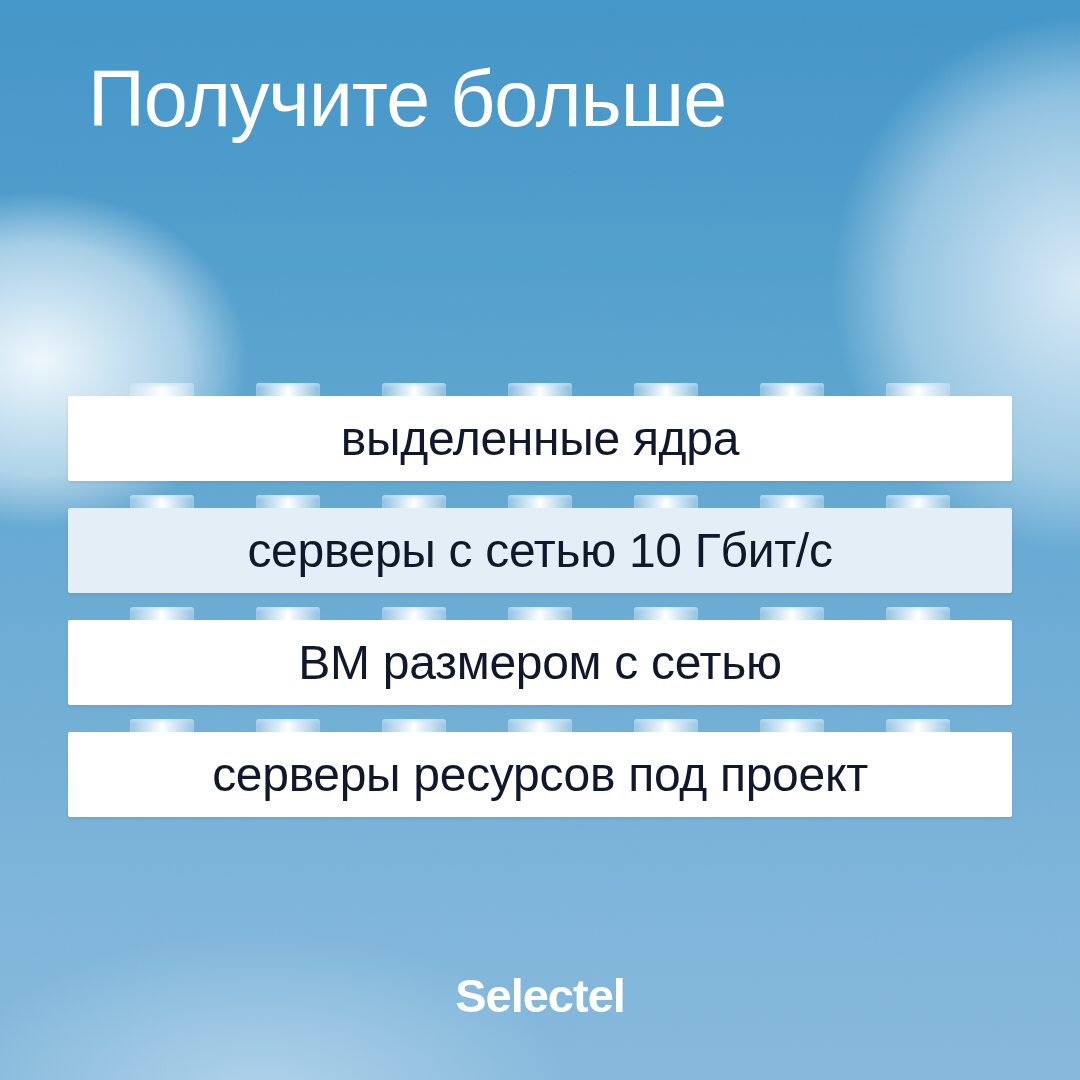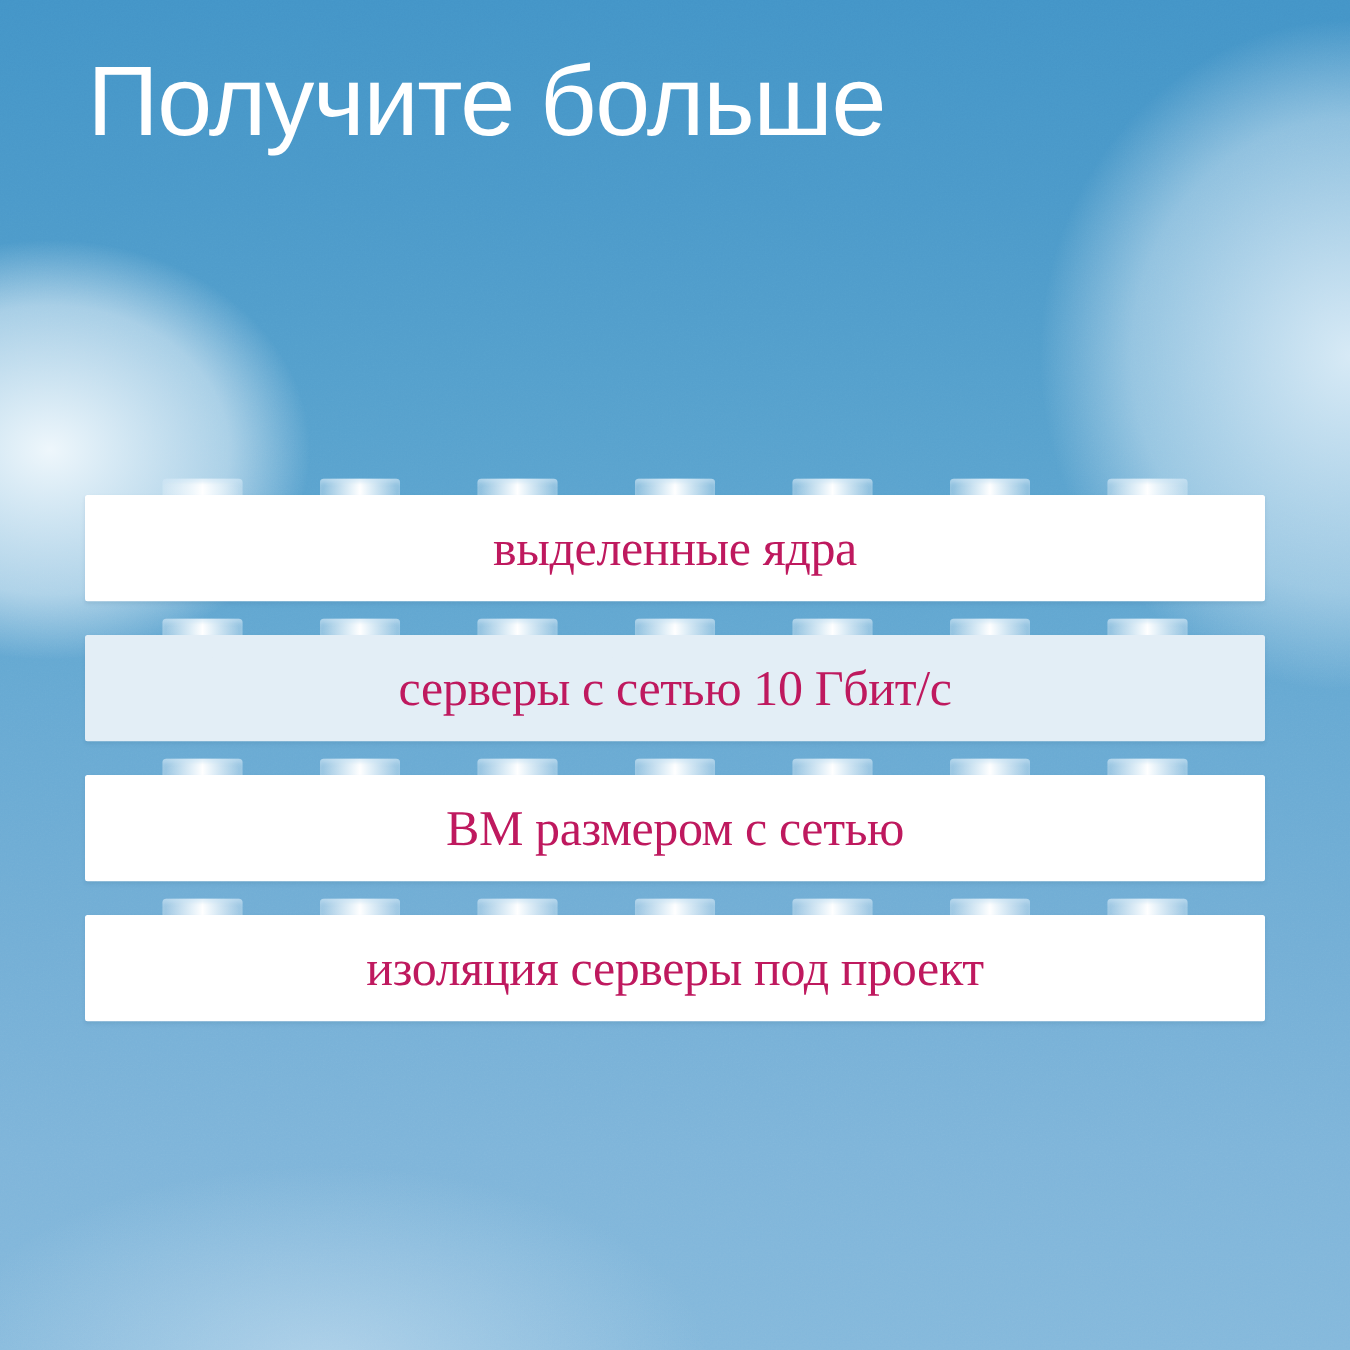--- a/index.html
+++ b/index.html
@@ -32,21 +32,21 @@
     background: radial-gradient(closest-side,
       rgba(214,233,246,0.5), rgba(214,233,246,0) 75%);
   }
 
   .grain { position: absolute; left: 0; top: 0; mix-blend-mode: overlay; pointer-events: none; }
 
   
   .title {
     position: absolute;
     left: 70px; top: 36px;
-    margin: 0;
+    margin: 18px;
     color: #ffffff;
     font-size: 79px;
     line-height: 89px;
     font-weight: 400;
     letter-spacing: -1px;
   }
   .title span { display: block; }
 
   
   .bricks {
@@ -79,25 +79,24 @@
     display: flex;
     align-items: center;
     justify-content: center;
     border-radius: 2px;
     box-shadow: 0 2px 3px rgba(50,100,140,0.15);
   }
   .brick.white .brick-body { background: #ffffff; }
   .brick.blue  .brick-body { background: #e3eef6; }
 
   .brick-label {
-    color: #be185d;
-    font-size: 40px;
+    color: #0f172a;
+    font-size: 48px;
     font-weight: 400;
     letter-spacing: -0.3px;
-    font-family: Liberation Serif, serif;
   }
 
   
   .logo {
     position: absolute;
     left: 0; top: 968px;
     width: 1080px;
     text-align: center;
     color: #ffffff;
     font-size: 47px;
@@ -165,25 +164,26 @@
         <div class="studs">
           <span class="stud"></span>
           <span class="stud"></span>
           <span class="stud"></span>
           <span class="stud"></span>
           <span class="stud"></span>
           <span class="stud"></span>
           <span class="stud"></span>
         </div>
         <div class="brick-body">
-          <span class="brick-label">изоляция серверы под проект</span>
+          <span class="brick-label">серверы ресурсов под проект</span>
         </div>
       </div>
     </div>
 
+  <div class="logo">Selectel</div>
 
   <svg class="grain" width="1080" height="1080">
     <filter id="g">
       <feTurbulence type="fractalNoise" baseFrequency="0.8" numOctaves="2" stitchTiles="stitch"></feTurbulence>
       <feColorMatrix type="saturate" values="0"></feColorMatrix>
     </filter>
     <rect width="1080" height="1080" filter="url(#g)" opacity="0.06"></rect>
   </svg>
 
 </div>

